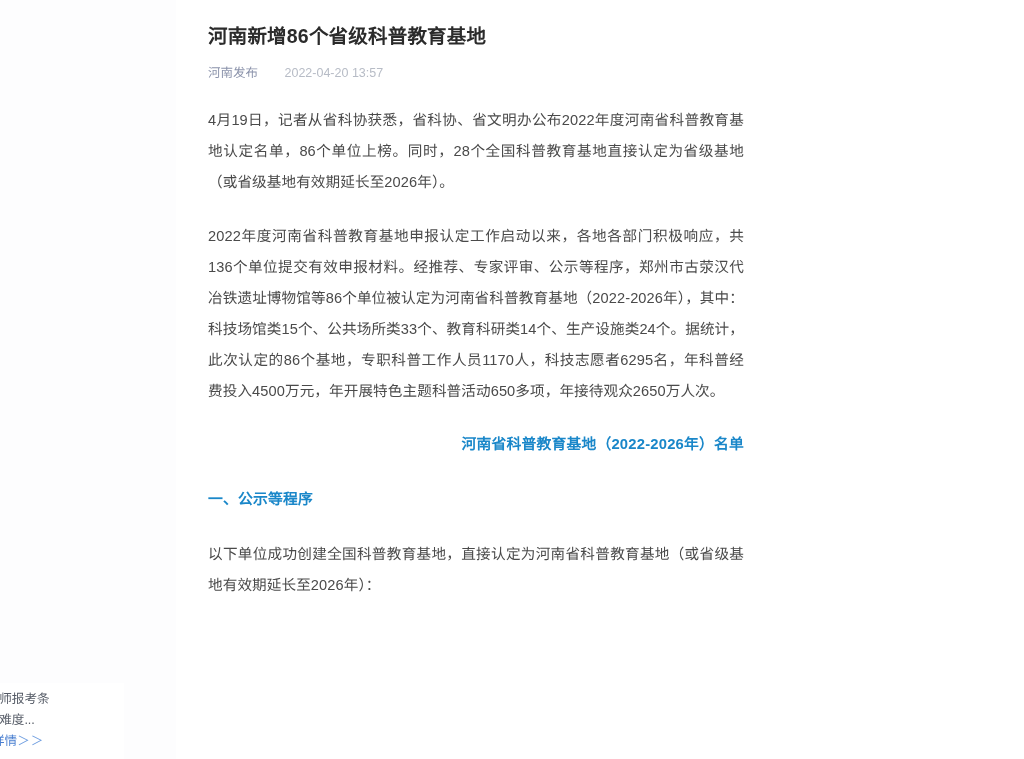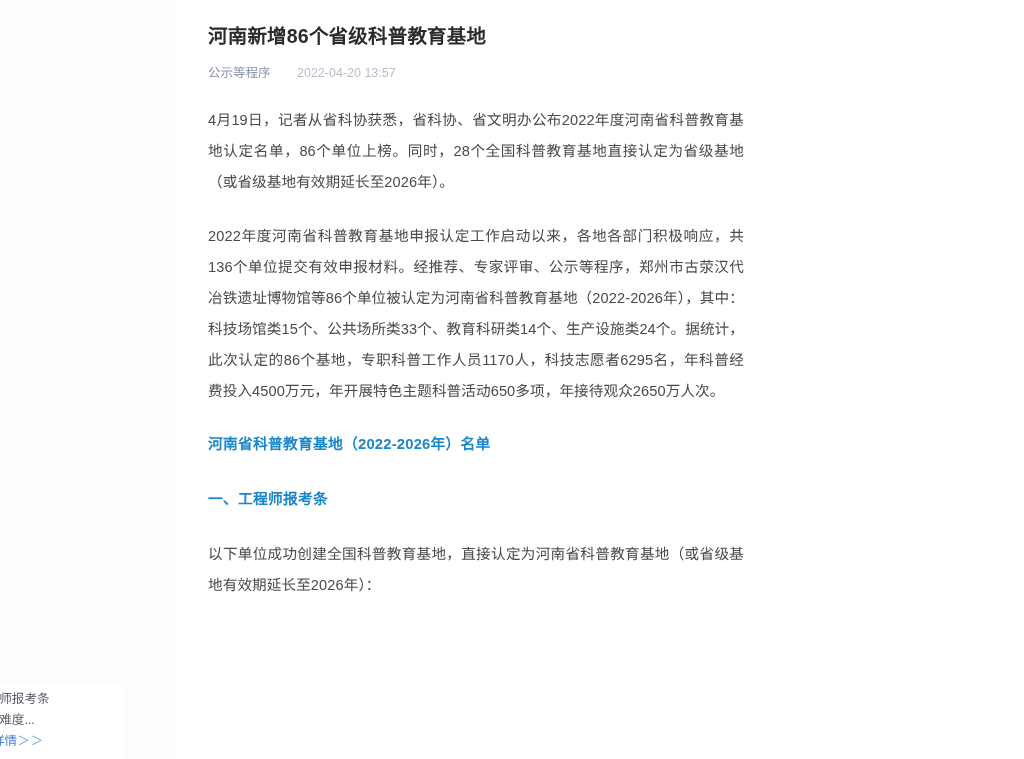--- a/index.html
+++ b/index.html
@@ -78,21 +78,21 @@
     font-size: 14.6px;
     line-height: 31px;
     color: #4a4a4a;
     text-align: justify;
     text-justify: inter-ideograph;
     letter-spacing: 0.1px;
   }
 
   .heading-center {
     margin: 8px 0 27px 0;
-    text-align: left;
+    text-align: right;
     font-size: 14.8px;
     font-weight: bold;
     line-height: 28px;
     color: #1a87c9;
     letter-spacing: 0.2px;
   }
 
   .heading-section {
     margin: 0 0 26px 0;
     font-size: 14.8px;
@@ -137,34 +137,34 @@
 
 <div id="page">
 
   <div class="left-gutter"></div>
 
   <div class="article">
 
     <h1 class="article-title">河南新增86个省级科普教育基地</h1>
 
     <div class="byline">
-      <span class="byline-source">公示等程序</span>
+      <span class="byline-source">河南发布</span>
       <span class="byline-time">2022-04-20 13:57</span>
     </div>
 
     <div class="article-body">
 
       <p class="para">4月19日，记者从省科协获悉，省科协、省文明办公布2022年度河南省科普教育基地认定名单，86个单位上榜。同时，28个全国科普教育基地直接认定为省级基地（或省级基地有效期延长至2026年）。</p>
 
       <p class="para">2022年度河南省科普教育基地申报认定工作启动以来，各地各部门积极响应，共136个单位提交有效申报材料。经推荐、专家评审、公示等程序，郑州市古荥汉代冶铁遗址博物馆等86个单位被认定为河南省科普教育基地（2022-2026年），其中：科技场馆类15个、公共场所类33个、教育科研类14个、生产设施类24个。据统计，此次认定的86个基地，专职科普工作人员1170人，科技志愿者6295名，年科普经费投入4500万元，年开展特色主题科普活动650多项，年接待观众2650万人次。</p>
 
 
       <p class="heading-center">河南省科普教育基地（2022-2026年）名单</p>
 
-      <p class="heading-section">一、工程师报考条</p>
+      <p class="heading-section">一、公示等程序</p>
 
       <p class="para">以下单位成功创建全国科普教育基地，直接认定为河南省科普教育基地（或省级基地有效期延长至2026年）：</p>
 
     </div>
   </div>
 
   <div class="promo">
     <div class="promo-line">工程师报考条</div>
     <div class="promo-line">件，难度...</div>
     <div class="promo-link">

